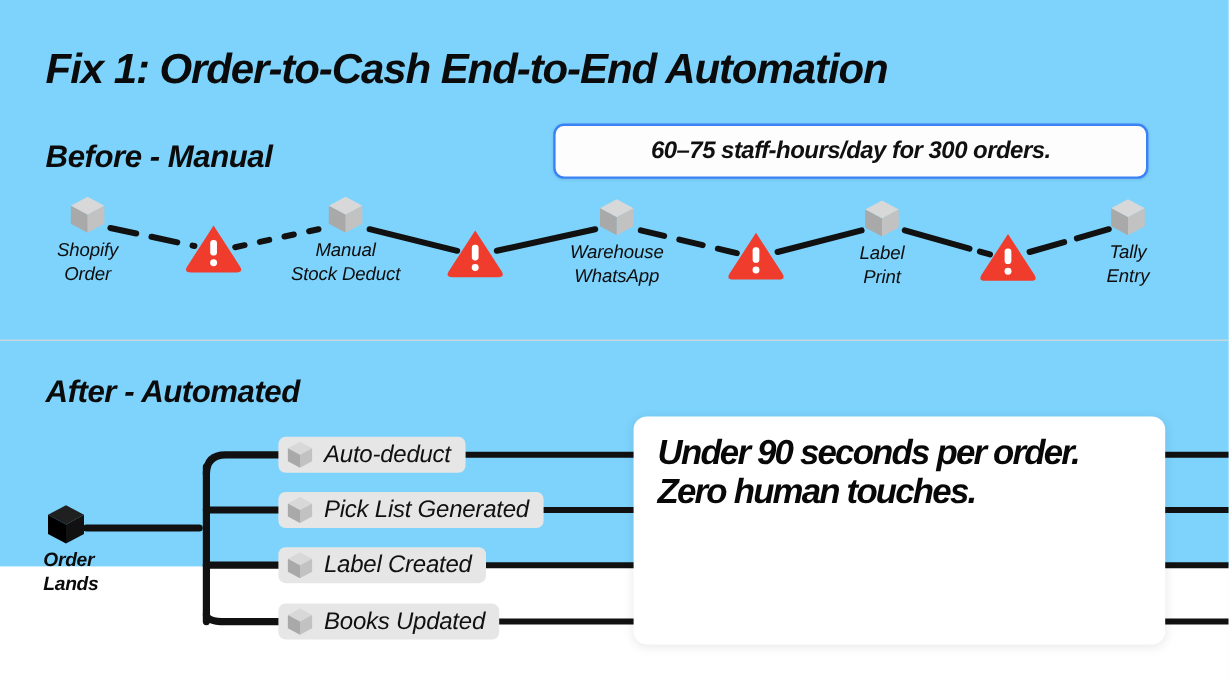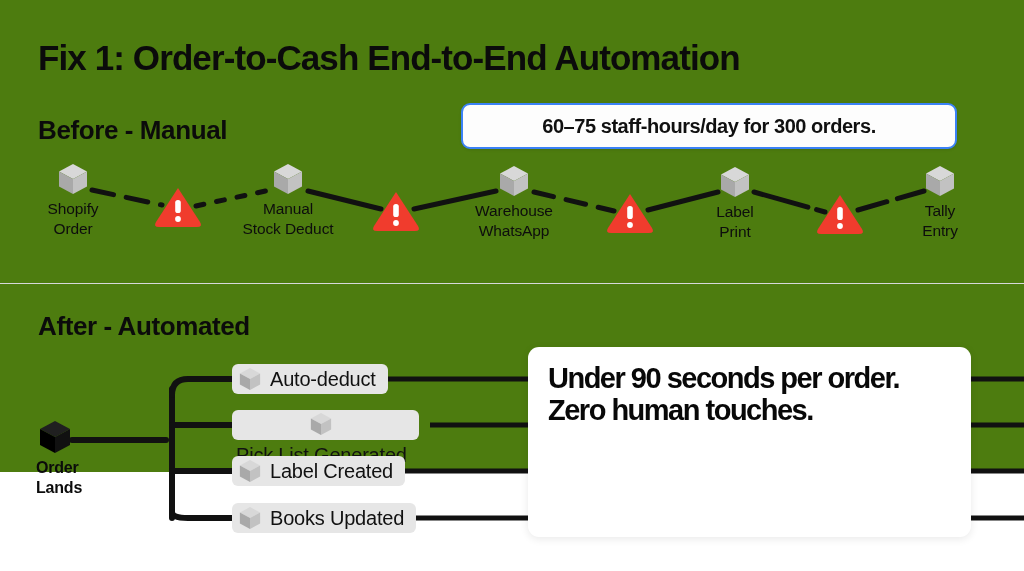--- a/index.html
+++ b/index.html
@@ -5,21 +5,22 @@
   * { box-sizing: border-box; margin: 0; padding: 0; }
   html, body {
     width: 1024px; height: 571px;
     background: #ffffff;
     font-family: "Liberation Sans", sans-serif;
     overflow: hidden;
   }
   #slide {
     position: relative;
     width: 1024px; height: 472px;
-    background: #4d7c0f;
+    background: #7dd3fc;
+    font-style: italic;
   }
 
   
   .slide-title {
     position: absolute;
     left: 38px; top: 38px;
     font-size: 35px;
     font-weight: 700;
     letter-spacing: -0.9px;
     color: #0b0b0b;
@@ -313,21 +314,21 @@
       <span class="pill-cube">
         <svg width="28" height="28" viewBox="0 0 36 36">
           <path d="M18 4 L31 11 L18 18 L5 11 Z" fill="#d8d8d8"></path>
           <path d="M5 11 L18 18 L18 32 L5 25 Z" fill="#a9a9a9"></path>
           <path d="M31 11 L18 18 L18 32 L31 25 Z" fill="#c2c2c2"></path>
         </svg>
       </span>
       <span class="pill-label">Auto-deduct</span>
     </div>
 
-    <div class="branch-pill" style="left:232px; top:70px;flex-direction:column;">
+    <div class="branch-pill" style="left:232px; top:70px;">
       <span class="pill-cube">
         <svg width="28" height="28" viewBox="0 0 36 36">
           <path d="M18 4 L31 11 L18 18 L5 11 Z" fill="#d8d8d8"></path>
           <path d="M5 11 L18 18 L18 32 L5 25 Z" fill="#a9a9a9"></path>
           <path d="M31 11 L18 18 L18 32 L31 25 Z" fill="#c2c2c2"></path>
         </svg>
       </span>
       <span class="pill-label">Pick List Generated</span>
     </div>
 

